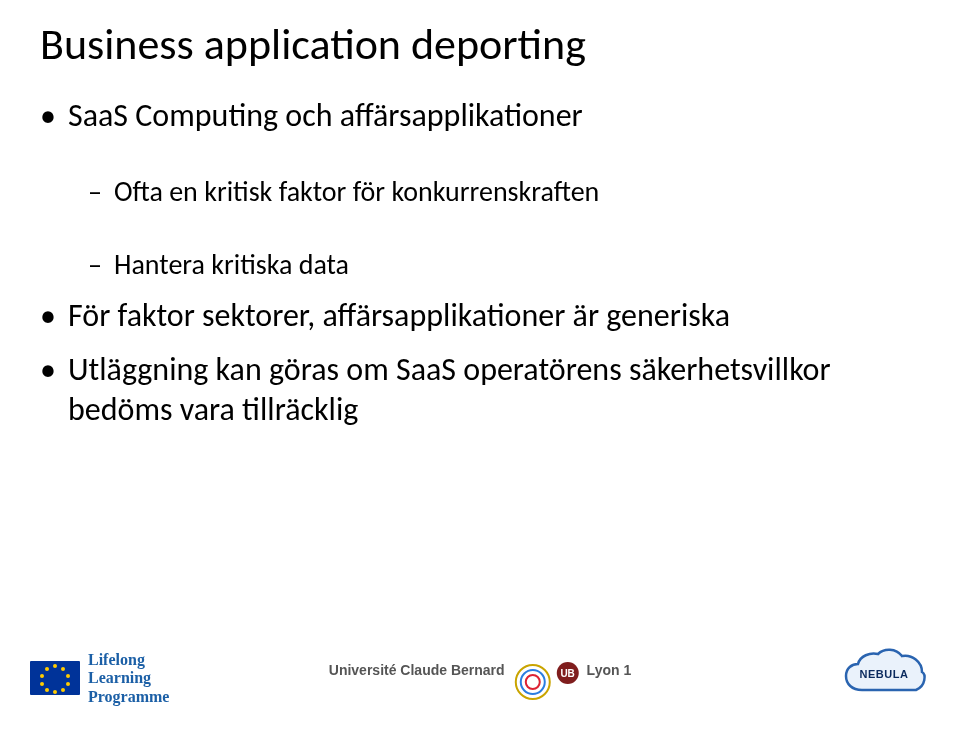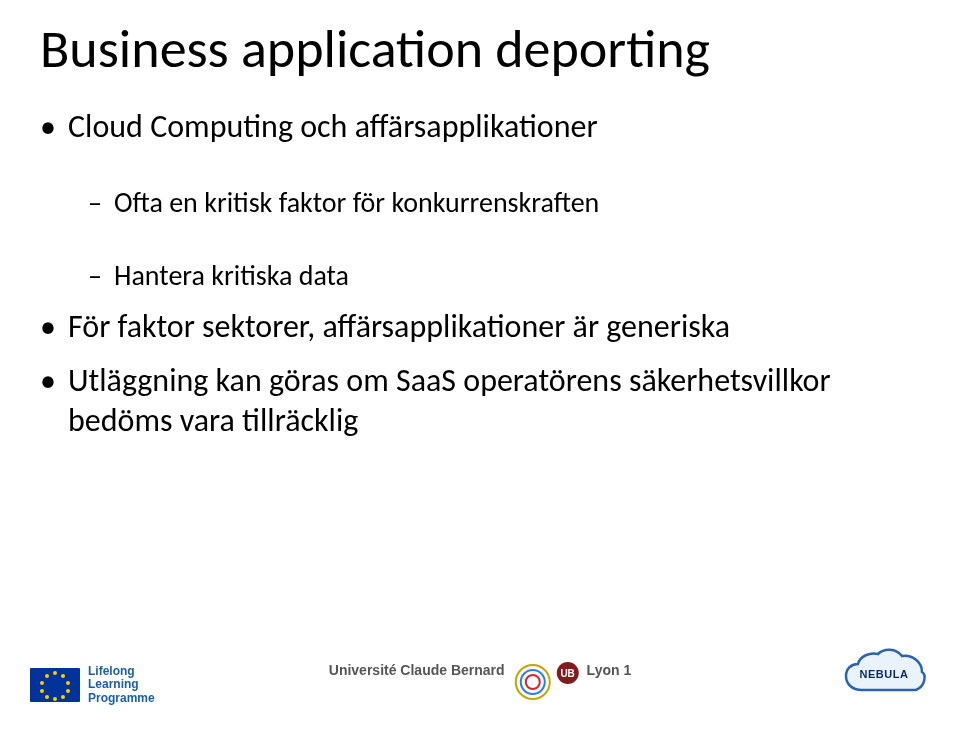--- a/index.html
+++ b/index.html
@@ -14,21 +14,21 @@
     overflow: hidden;
   }
   .slide {
     width: 960px;
     height: 734px;
     position: relative;
     box-sizing: border-box;
     padding: 20px 40px 0 40px;
   }
   h1.title {
-    font-size: 54px;
+    font-size: 44px;
     font-weight: 400;
     margin: 0 0 28px 0;
     line-height: 1.1;
   }
   ul.level1 {
     list-style: none;
     padding: 0;
     margin: 0;
     font-size: 32px;
     line-height: 1.25;
@@ -90,22 +90,22 @@
     border-radius: 1px;
   }
   .eu-flag .star {
     position: absolute;
     width: 4px;
     height: 4px;
     background: #ffcc00;
     border-radius: 50%;
   }
   .llp-text {
-    font-family: Liberation Sans, sans-serif;
-    font-size: 12px;
+    font-family: Liberation Serif, serif;
+    font-size: 16px;
     line-height: 1.15;
     color: #1b5fa6;
     font-weight: 600;
   }
 
   
   .ucbl {
     position: absolute;
     left: 50%;
     transform: translateX(-50%);
@@ -162,21 +162,21 @@
 </style>
 </head>
 <body>
 
 <div class="slide">
 
   <h1 class="title">Business application deporting</h1>
 
   <ul class="level1">
     <li>
-      <span>Cloud Computing och affärsapplikationer</span>
+      <span>SaaS Computing och affärsapplikationer</span>
       <ul class="level2">
         <li>
           <span>Ofta en kritisk faktor för konkurrenskraften</span>
         </li>
         <li>
           <span>Hantera kritiska data</span>
         </li>
       </ul>
     </li>
     <li>

